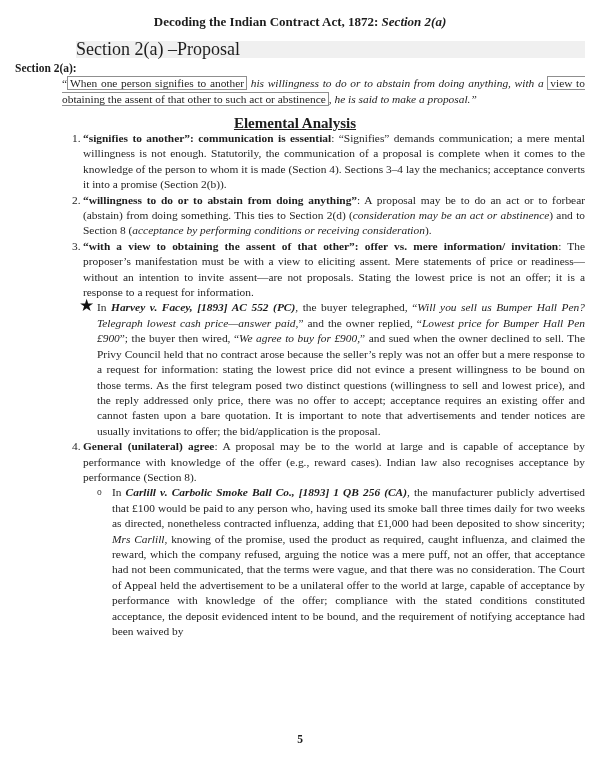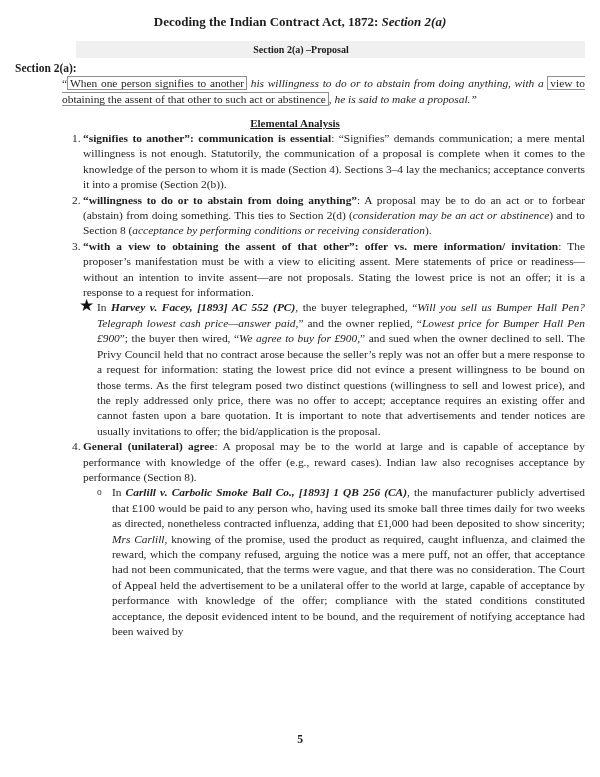--- a/index.html
+++ b/index.html
@@ -18,32 +18,32 @@
   .i{font-style:italic;}
   .u{text-decoration:underline;}
   .boxed{border:1px solid #8f8f8f;padding:0 2px;}
   .title{
     text-align:center;font-size:13px;line-height:16px;
   }
   .band{
     margin:11px 0 3px 61px;background:#f0f0f0;height:17px;
   }
   .band-inner{
-    display:block;width:450px;text-align:center;
-    font-size:10px;line-height:17px;font-weight:700;
+    display:block;width:450px;text-align:left;
+    font-size:18px;line-height:17px;font-weight:400;
   }
   .sec-label{
     font-size:11.5px;line-height:15.4px;font-weight:700;
   }
   .quote{
     margin:0 0 0 47px;font-size:11.4px;line-height:15.6px;text-align:justify;
   }
   .ea-head{
     margin:8px 0 0 60px;width:440px;text-align:center;
-    font-size:11px;line-height:15.4px;font-weight:700;
+    font-size:15px;line-height:15.4px;font-weight:700;
   }
   .item{
     display:flex;margin-left:57px;
     font-size:11.4px;line-height:15.4px;
   }
   .num{flex:none;width:11px;}
   .ibody{flex:1;text-align:justify;}
   .starpara{
     position:relative;margin-left:68px;padding-left:14px;
     font-size:11.4px;line-height:15.4px;text-align:justify;

